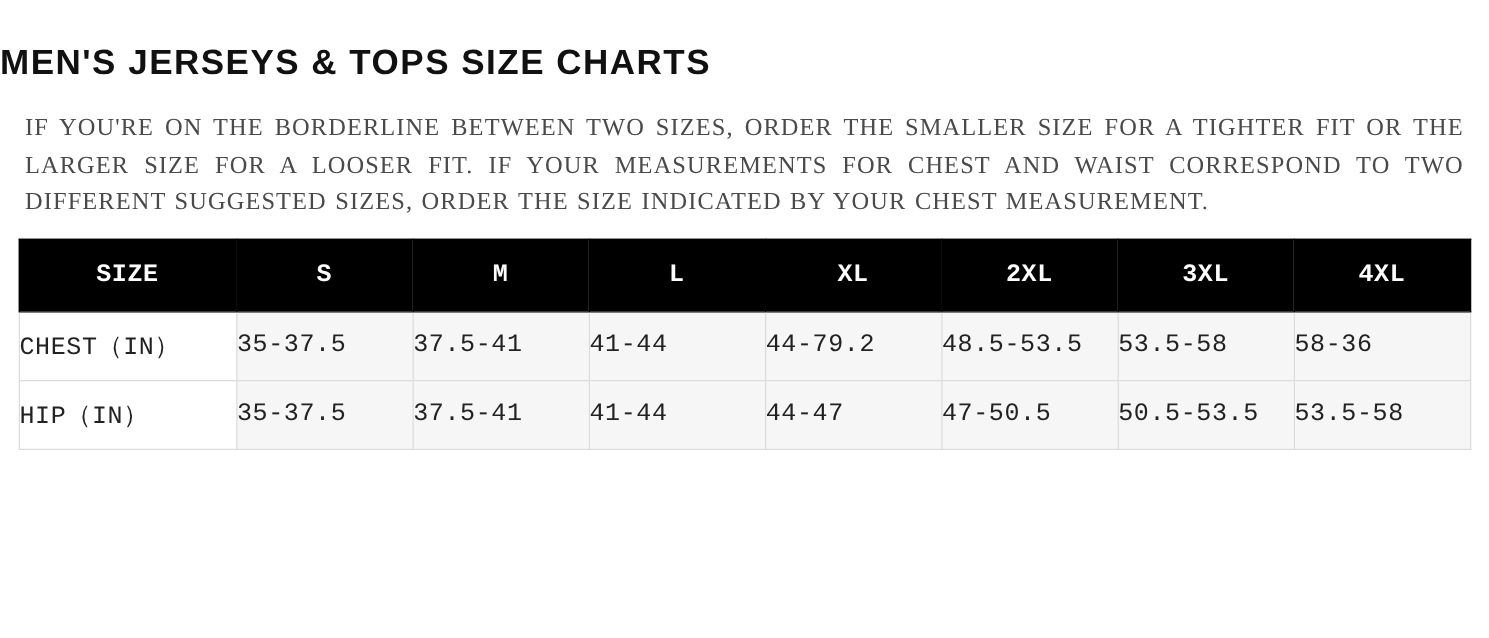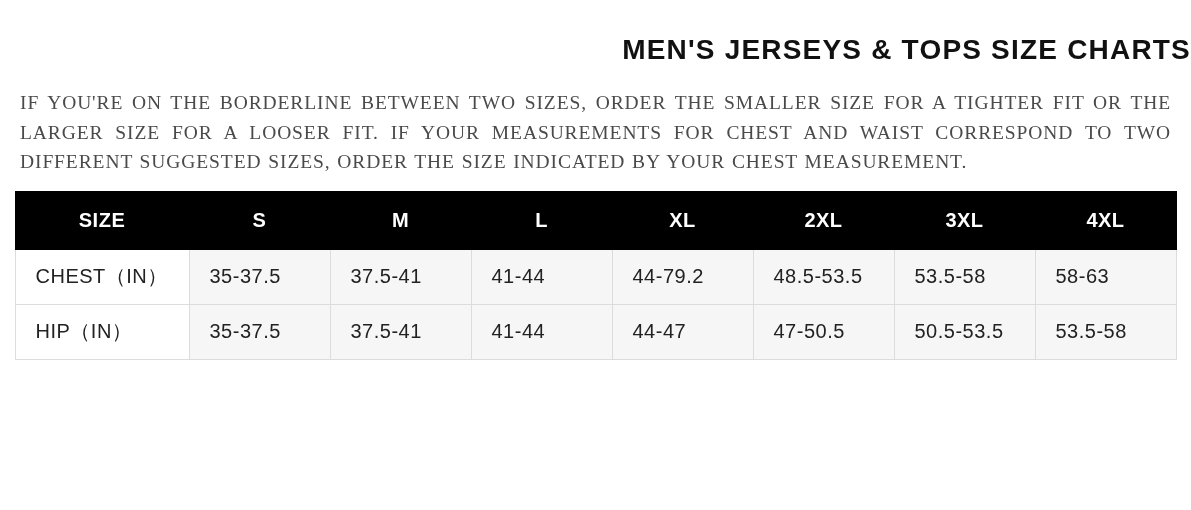--- a/index.html
+++ b/index.html
@@ -13,21 +13,21 @@
     font-family: "Liberation Sans", sans-serif;
     overflow: hidden;
   }
   .page {
     width: 1191px;
     height: 510px;
     position: relative;
     box-sizing: border-box;
   }
   .title {
-    text-align: right;
+    text-align: left;
     font-family: "Liberation Sans", sans-serif;
     font-weight: bold;
     font-size: 28px;
     letter-spacing: 1.2px;
     color: #111111;
     padding-top: 34px;
     margin: 0;
   }
   .intro {
     margin: 22px 20px 0 20px;
@@ -42,25 +42,25 @@
   }
   table.size-chart {
     border-collapse: collapse;
     width: 1162px;
     margin: 14px auto 0 auto;
     table-layout: fixed;
   }
   table.size-chart th,
   table.size-chart td {
     border: 1px solid #dcdcdc;
-    font-family: Liberation Sans, sans-serif;
+    font-family: Liberation Mono, monospace;
     font-size: 20px;
     color: #222222;
     height: 54px;
-    padding: 0 20px;
+    padding: 0 0;
     letter-spacing: 0.5px;
   }
   table.size-chart thead th {
     background: #000000;
     color: #ffffff;
     border: 1px solid #000000;
     height: 57px;
     font-size: 20px;
   }
   table.size-chart tbody tr td:first-child {
@@ -107,21 +107,21 @@
     </thead>
     <tbody>
       <tr>
         <td>CHEST（IN）</td>
         <td>35-37.5</td>
         <td>37.5-41</td>
         <td>41-44</td>
         <td>44-79.2</td>
         <td>48.5-53.5</td>
         <td>53.5-58</td>
-        <td>58-63</td>
+        <td>58-36</td>
       </tr>
       <tr>
         <td>HIP（IN）</td>
         <td>35-37.5</td>
         <td>37.5-41</td>
         <td>41-44</td>
         <td>44-47</td>
         <td>47-50.5</td>
         <td>50.5-53.5</td>
         <td>53.5-58</td>

